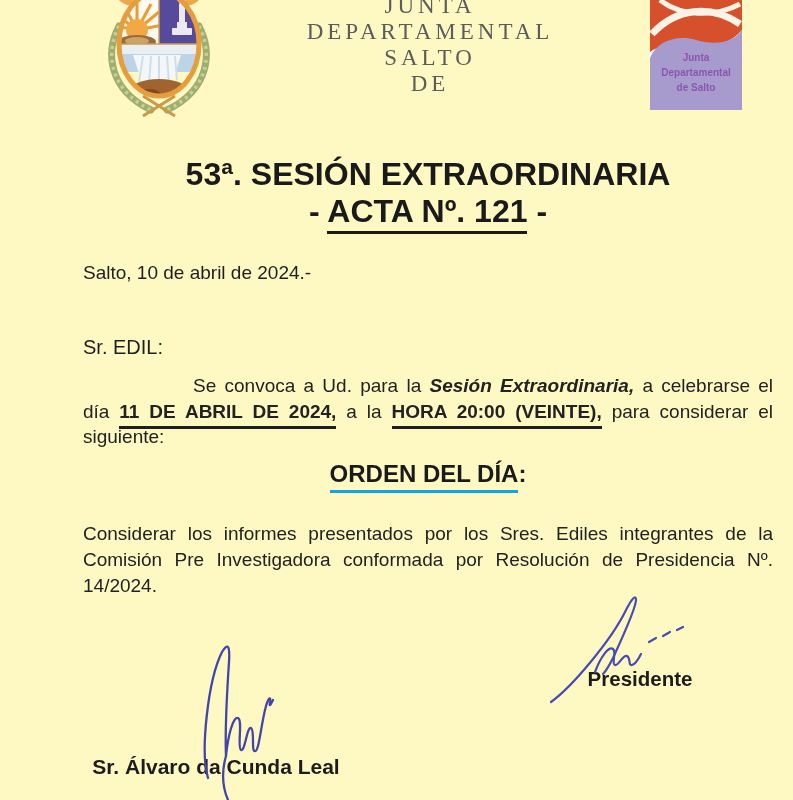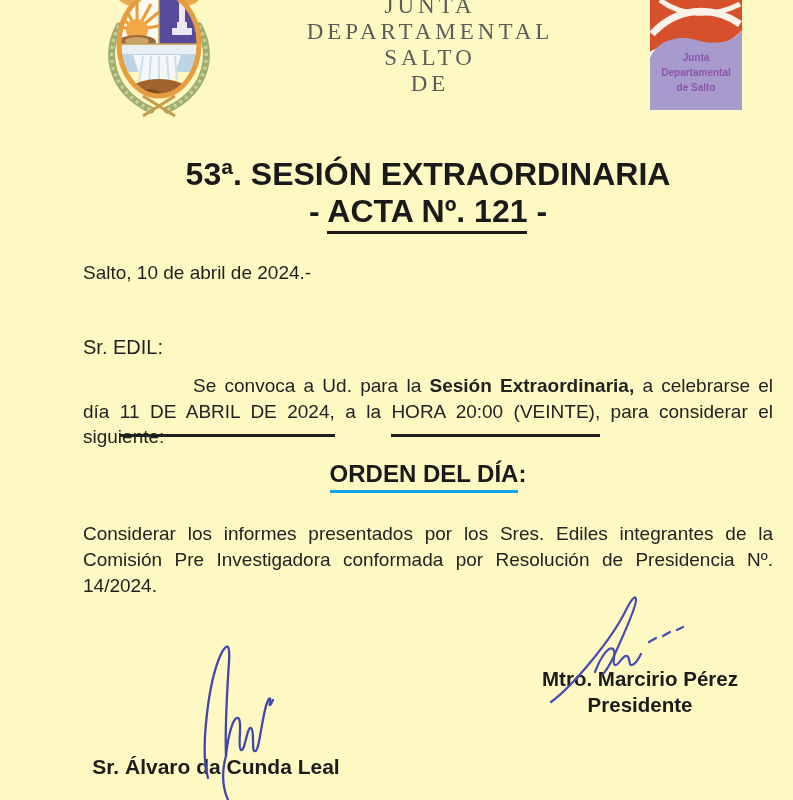--- a/index.html
+++ b/index.html
@@ -47,22 +47,22 @@
     font-size:20px; font-weight:normal;margin-top:28px;
   }
   .para {
     position:absolute; left:83px; width:690px;
     font-size:19px; line-height:25.5px;
     text-align:justify; text-align-last:left;
     color:#222222;
   }
   #p-convocation { top:373px; text-indent:110px; }
   #p-orden-body  { top:521px; line-height:26px; }
-  .b  { font-weight:bold; }
-  .bu { font-weight:normal; border-bottom:3px solid #1f1f1f; padding-bottom:12px; }
+  .b  { font-weight:bold;font-style:italic; }
+  .bu { font-weight:bold; border-bottom:3px solid #1f1f1f; padding-bottom:4px; }
   .orden-heading {
     position:absolute; left:83px; top:460px; width:690px;
     text-align:center; font-size:24px; font-weight:bold; color:#1a1a1a;
   }
   .orden-heading .ul { border-bottom:3px solid #0ea5e9; padding-bottom:3px; }
   
   .sig-block { position:absolute; text-align:center; font-weight:bold; color:#1c1c1c; }
   #sig-president { left:500px; top:666px; width:280px; font-size:20.5px; line-height:26px; }
   #sig-secretary { left:85px;  top:754px; width:262px; font-size:21px; line-height:26px; }
   .sig-ink { position:absolute; z-index:3; pointer-events:none; }
@@ -165,21 +165,20 @@
   <div class="para" id="p-orden-body">Considerar los informes presentados por los Sres. Ediles integrantes de la Comisión Pre Investigadora conformada por Resolución de Presidencia Nº. 14/2024.</div>
 
   <svg class="sig-ink" id="ink-president" viewBox="0 0 170 115">
     <g fill="none" stroke="#474bb2" stroke-width="2.2" stroke-linecap="round">
       <path d="M6,110 C28,94 66,48 80,20 C85,10 90,2 91,7 C92,12 80,40 68,66 C64,74 60,80 58,82"></path>
       <path d="M50,80 C56,64 64,54 68,57 C72,60 66,72 70,73 C74,74 78,62 82,64 C86,66 83,74 87,73 C91,72 94,66 96,62"></path>
       <path d="M104,50 l7,-4 M118,44 l7,-4 M132,38 l6,-3"></path>
     </g>
   </svg>
   <div class="sig-block" id="sig-president">
-    <div>Mtro. Marcirio Pérez</div>
     <div>Presidente</div>
   </div>
 
   <svg class="sig-ink" id="ink-secretary" viewBox="0 0 120 162">
     <g fill="none" stroke="#4145ad" stroke-width="2.3" stroke-linecap="round">
       <path d="M30,138 C22,112 30,40 44,12 C50,2 52,6 51,22 C49,52 47,92 48,116 C50,96 55,76 60,78 C65,80 59,108 63,110 C67,112 69,86 73,88 C77,90 73,112 77,111 C81,112 83,84 88,66 C90,59 93,55 92,62 C91,68 93,64 95,60"></path>
       <path d="M48,116 C44,130 44,146 50,160"></path>
     </g>
   </svg>
   <div class="sig-block" id="sig-secretary">

